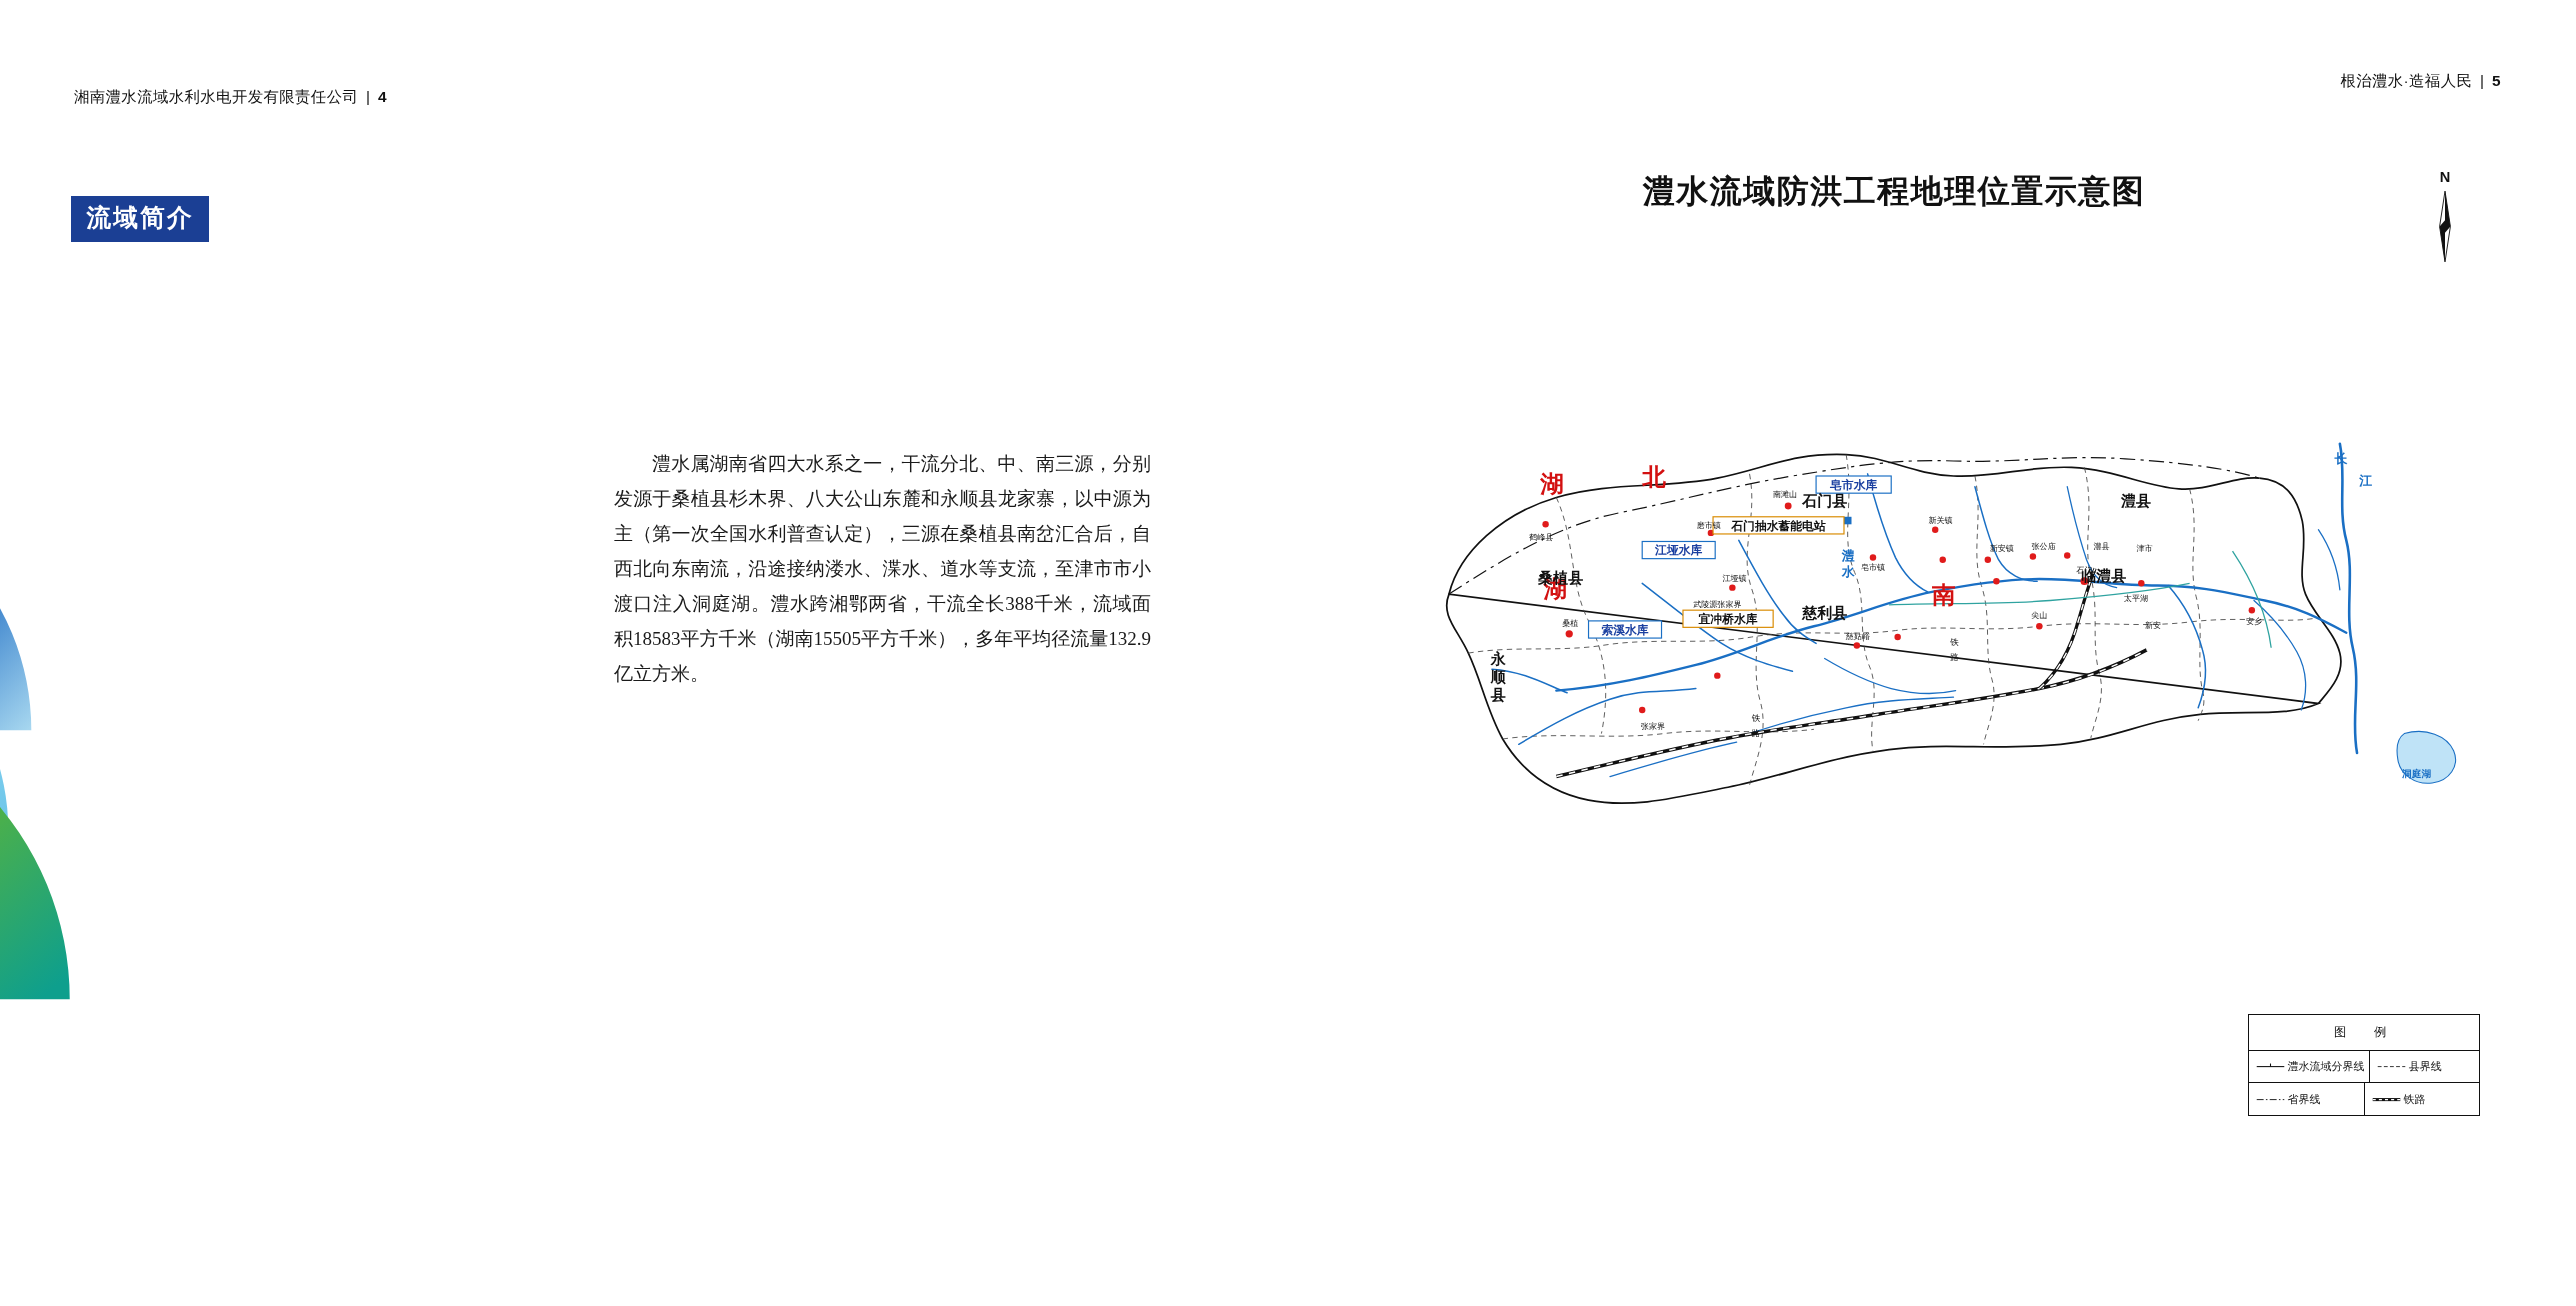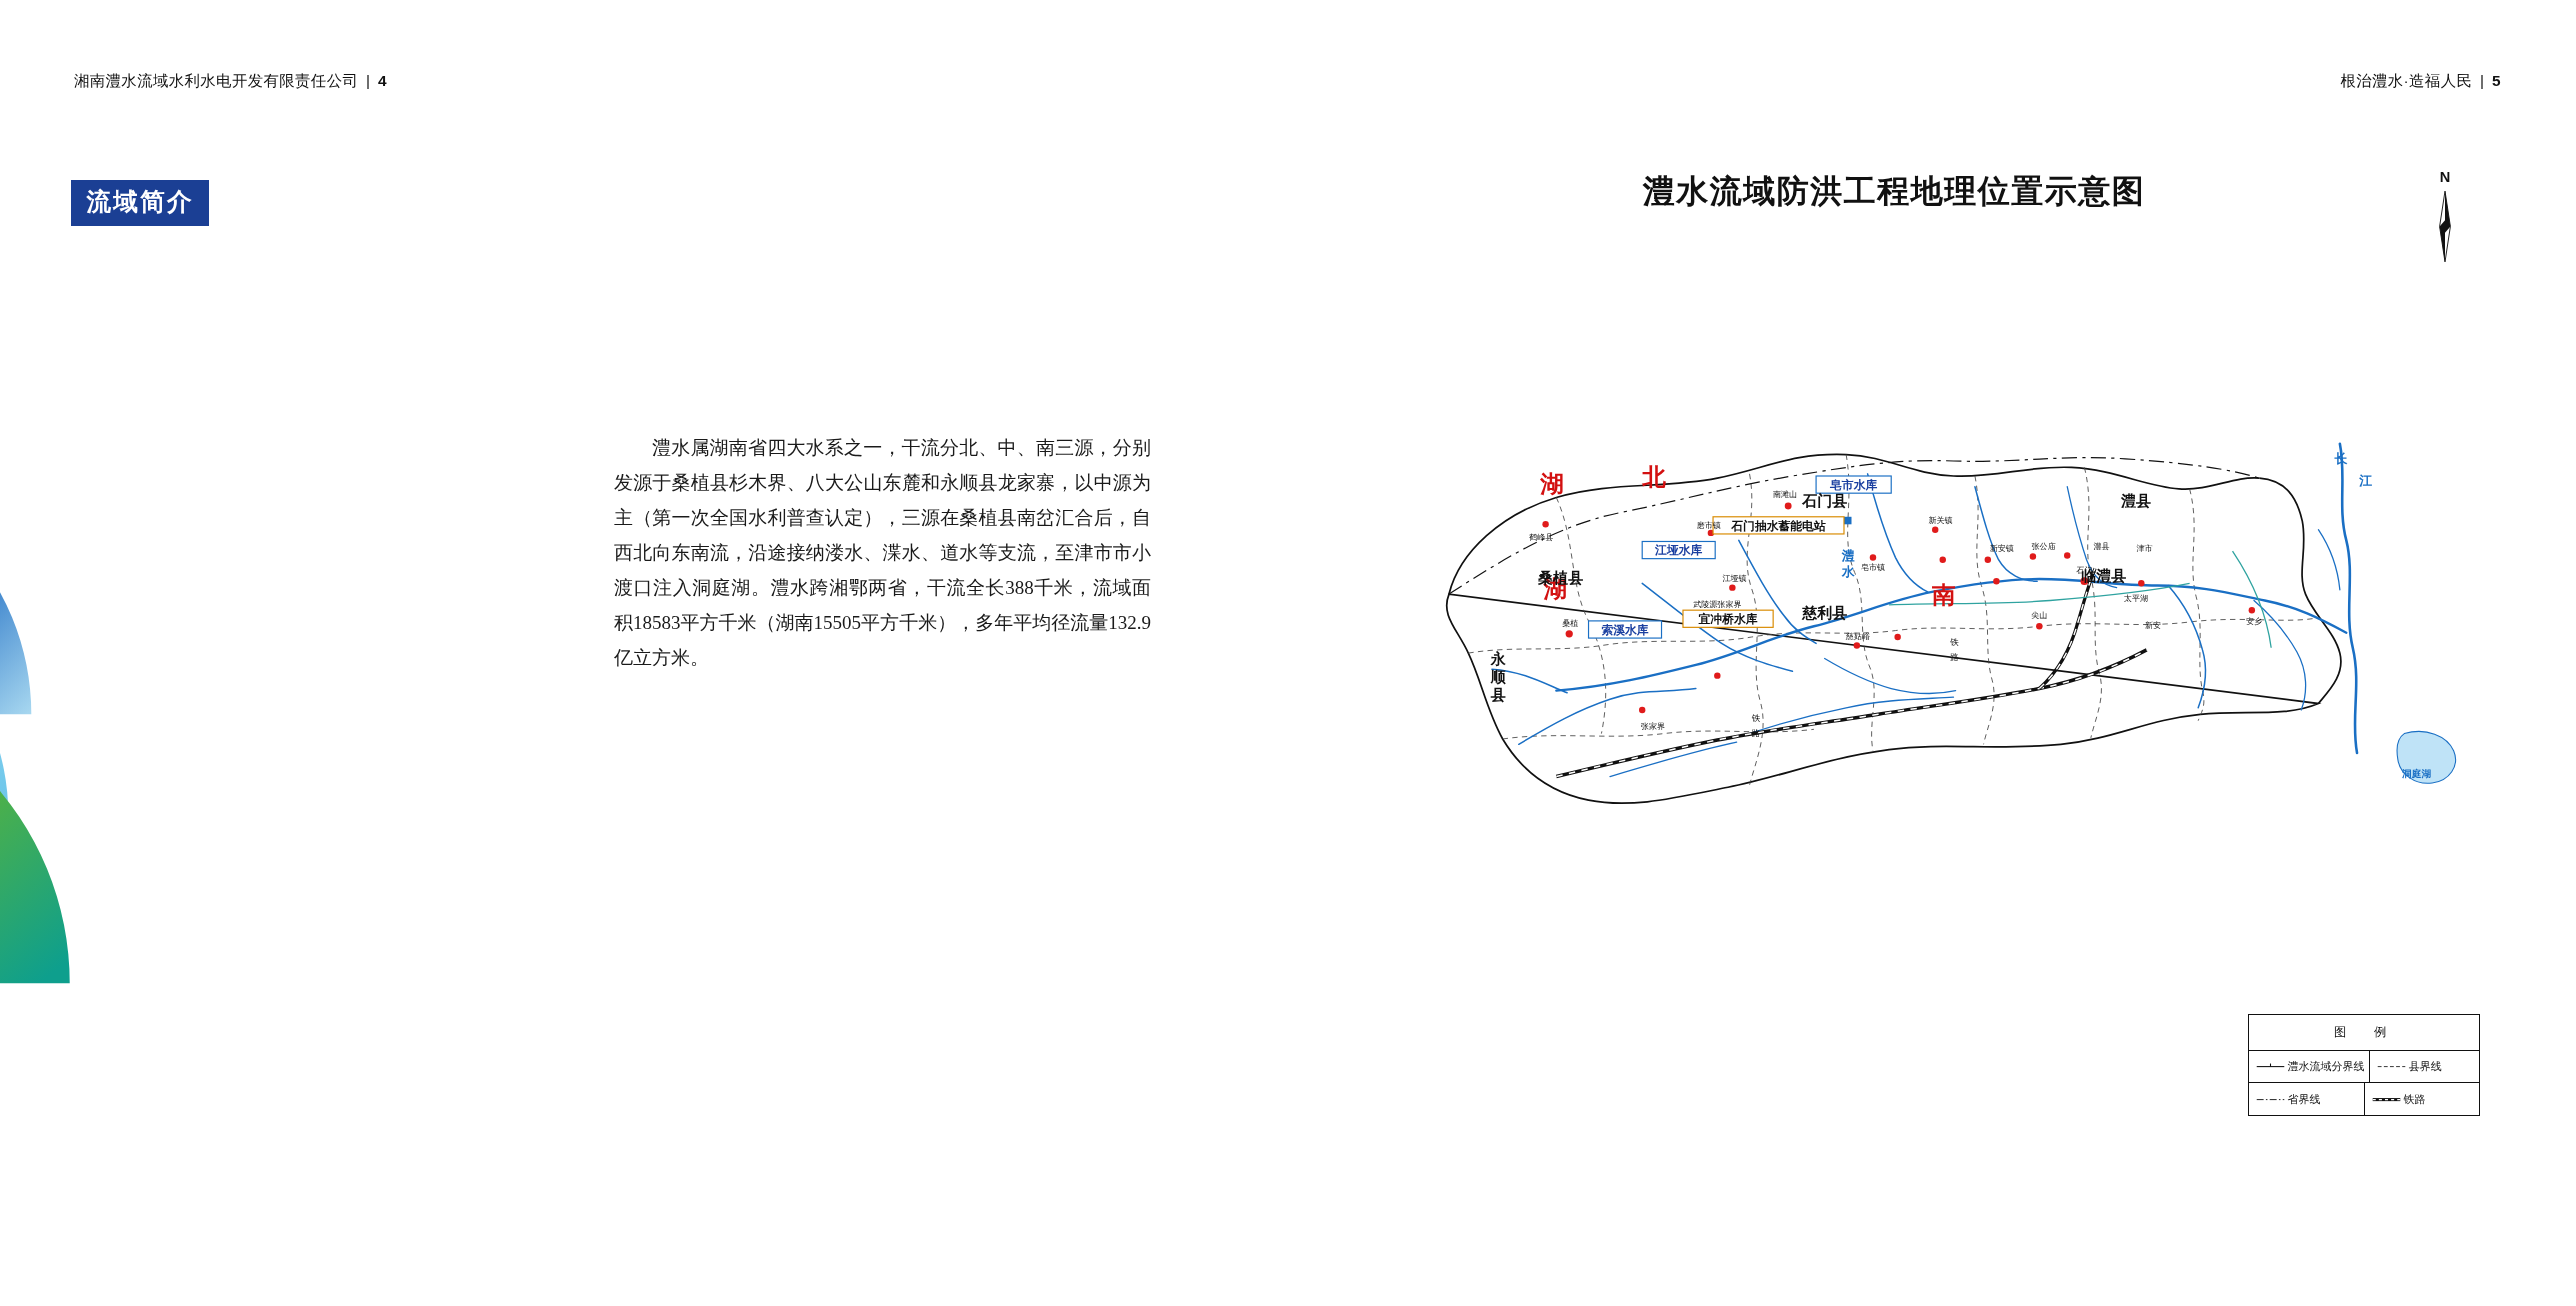--- a/index.html
+++ b/index.html
@@ -17,21 +17,21 @@
   .page {
     position: absolute;
     top: 0;
     left: 0;
     width: 2576px;
     height: 1306px;
     background: #ffffff;
   }
   .page-left {
     position: absolute;
-    left: 0; top: 0; width: 1288px; height: 1062px;
+    left: 0; top: 16px; width: 1288px; height: 1062px;
     overflow: hidden;
   }
   .page-right {
     position: absolute;
     left: 1288px; top: 0; width: 1288px; height: 1306px;
     overflow: hidden;
   }
 
   
   .runhead {

